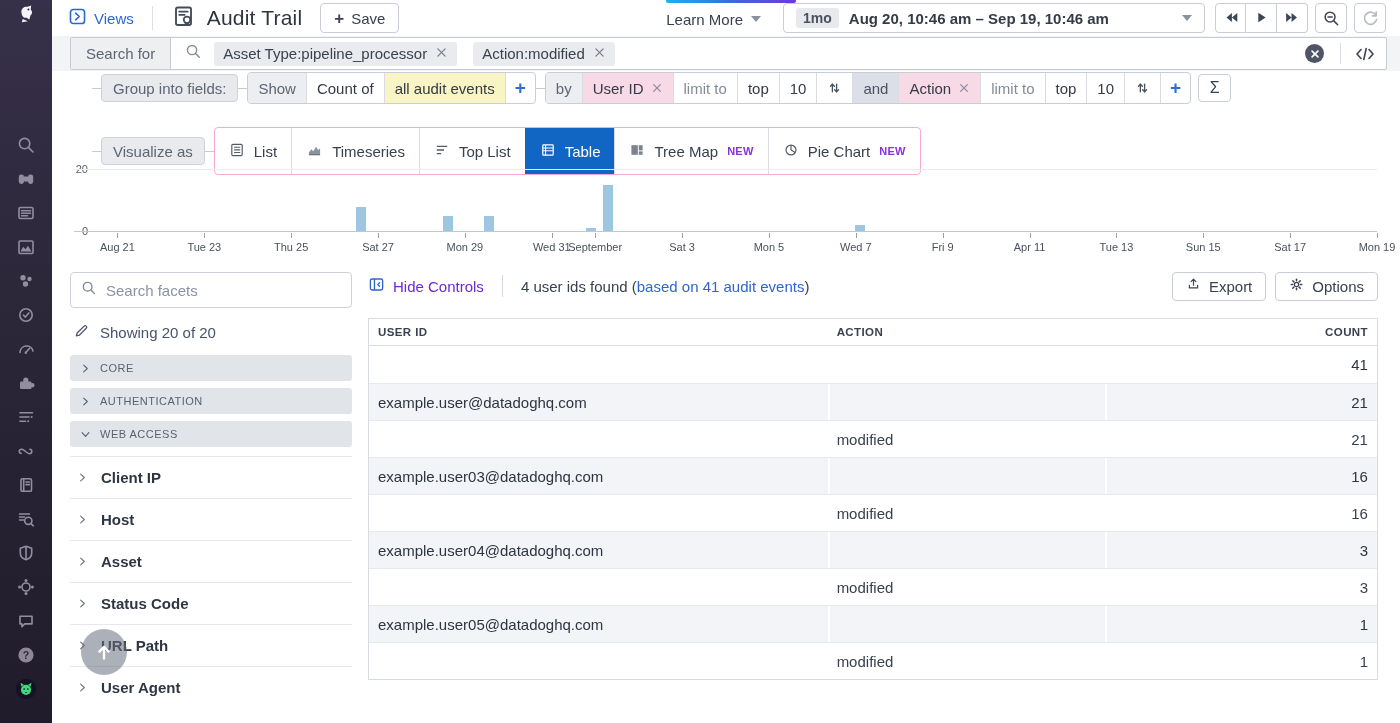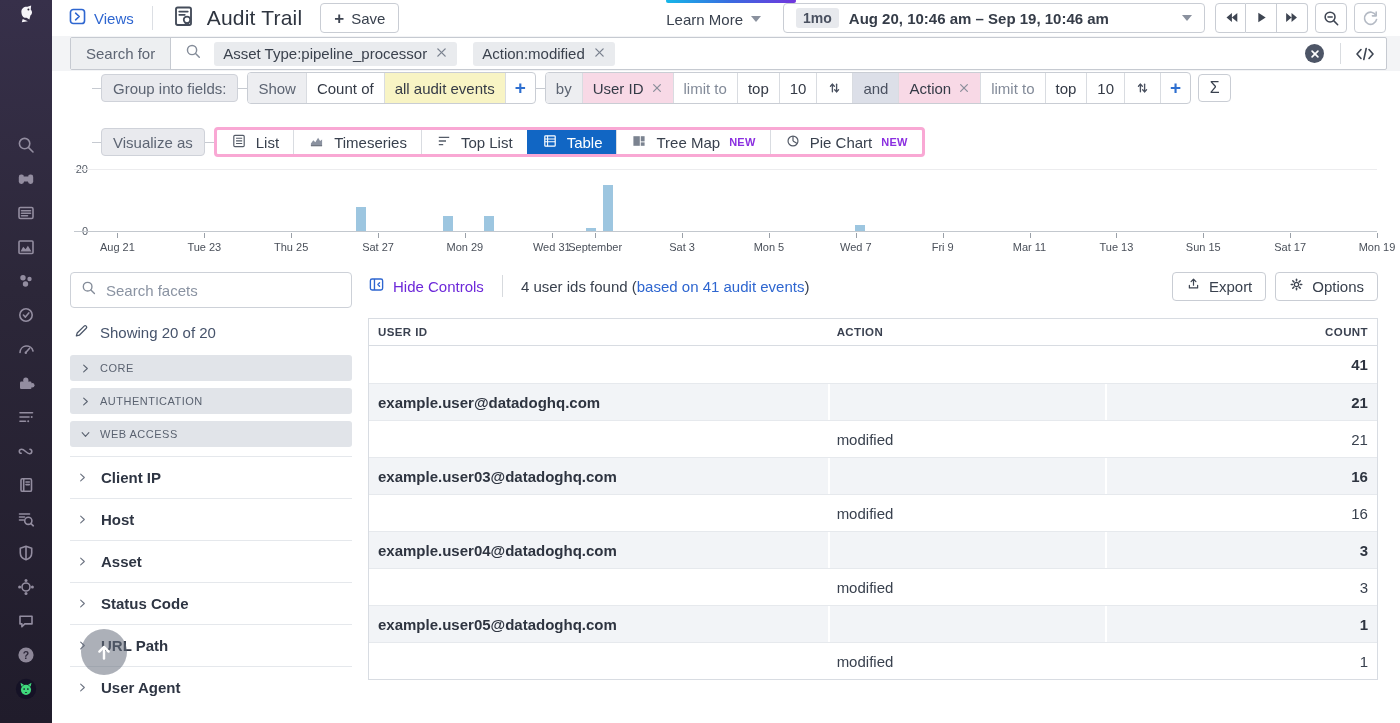--- a/index.html
+++ b/index.html
@@ -72,21 +72,21 @@
   .seg.yellow { background:#f8f4c4; }
   .seg.pink { background:#f8d9e6; }
   .seg.andk { background:#dcdfe8; color:#4a5160; }
   .seg.plus { color:#2e6fd0; font-size:19px; font-weight:bold; padding:0 9px; }
   .sigma-btn { margin-left:7px; border:1px solid #c9cdd4; border-radius:4px; background:#fff; height:28px; width:33px;
                display:flex; align-items:center; justify-content:center; font-size:16px; color:#39414e; cursor:pointer; }
   .xg { cursor:pointer; }
 
   
   .vrow { position:absolute; left:92px; top:127px; display:flex; align-items:center; }
-  .tabs { display:flex; border:3px solid #f9a8d4; border-radius:4px; background:#fff; height:30px; overflow:hidden; }
+  .tabs { display:flex; border:1px solid #f9a8d4; border-radius:4px; background:#fff; height:48px; overflow:hidden; }
   .tab { display:flex; align-items:center; gap:9px; padding:0 14px; font-size:15px; color:#39414e;
          border-left:1px solid #d9dce1; cursor:pointer; }
   .tab:first-child { border-left:none; }
   .tab.sel { background:#1166c4; color:#fff; border-left-color:#1166c4; }
   .new-badge { font-size:11px; font-weight:bold; color:#8b2fe0; letter-spacing:.3px; }
 
   
   .chart { position:absolute; left:52px; top:160px; width:1348px; height:100px; }
   .ylab { position:absolute; width:36px; text-align:right; font-size:11px; color:#565d68; }
   .plot { position:absolute; left:22px; top:9px; width:1303px; height:63px;
@@ -127,21 +127,21 @@
   .t-head .hc { padding:0 9px; }
   .t-head .hc.r { text-align:right; }
   .t-row { display:grid; grid-template-columns:45.5% 27.5% 27%; height:37px; align-items:center; font-size:15px;
            border-top:1px solid #e6e9ed; cursor:pointer; }
   .t-row:first-child { border-top:none; }
   .t-row .cell { padding:0 9px; height:100%; display:flex; align-items:center; }
   .t-row .cell.r { justify-content:flex-end; }
   .t-row.group { background:#f2f4f7; }
   .t-row.group .cell { border-left:2px solid #fff; }
   .t-row.group .cell:first-child { border-left:none; }
-  .t-row.group .u, .t-row.group .c, .t-row.total .c { font-weight:bold; color:#2e3440; }
+  .t-row.group .u, .t-row.group .c, .t-row.total .c { font-weight:normal; color:#2e3440; }
 </style>
 </head>
 <body>
 
 <div class="rail">
   <div class="rail-logo rail-item">
     <svg width="30" height="30" viewBox="0 0 20 20">
         <path fill="#f6f4f9" d="M5.8 8.2C5.6 4.8 8.4 3 11.4 3.4l3.3-1.1-.4 3.5c1.6 1.5 1.7 4-.3 5.6l-.9 3.6-2.6-1.6c-2.6.6-4.5-1.6-4.7-5.2z"></path>
         <circle cx="12.2" cy="6" r=".9" fill="#2c2739"></circle>
         <path fill="#f6f4f9" d="M7 14.5l4.7 2.1-5.5 1z"></path>
@@ -514,21 +514,21 @@
       <div class="xlab" style="left: 40%;">September</div>
       <div class="xtick" style="left: 46.6667%;"></div>
       <div class="xlab" style="left: 46.6667%;">Sat 3</div>
       <div class="xtick" style="left: 53.3333%;"></div>
       <div class="xlab" style="left: 53.3333%;">Mon 5</div>
       <div class="xtick" style="left: 60%;"></div>
       <div class="xlab" style="left: 60%;">Wed 7</div>
       <div class="xtick" style="left: 66.6667%;"></div>
       <div class="xlab" style="left: 66.6667%;">Fri 9</div>
       <div class="xtick" style="left: 73.3333%;"></div>
-      <div class="xlab" style="left: 73.3333%;">Mar 11</div>
+      <div class="xlab" style="left: 73.3333%;">Apr 11</div>
       <div class="xtick" style="left: 80%;"></div>
       <div class="xlab" style="left: 80%;">Tue 13</div>
       <div class="xtick" style="left: 86.6667%;"></div>
       <div class="xlab" style="left: 86.6667%;">Sun 15</div>
       <div class="xtick" style="left: 93.3333%;"></div>
       <div class="xlab" style="left: 93.3333%;">Sat 17</div>
       <div class="xtick" style="left: 100%;"></div>
       <div class="xlab" style="left: 100%;">Mon 19</div>
       <div class="bar" title="8" style="left: calc(22% - 5px); height: 40%; background: rgb(157, 198, 224);"></div>
       <div class="bar" title="5" style="left: calc(28.6667% - 5px); height: 25%; background: rgb(157, 198, 224);"></div>

